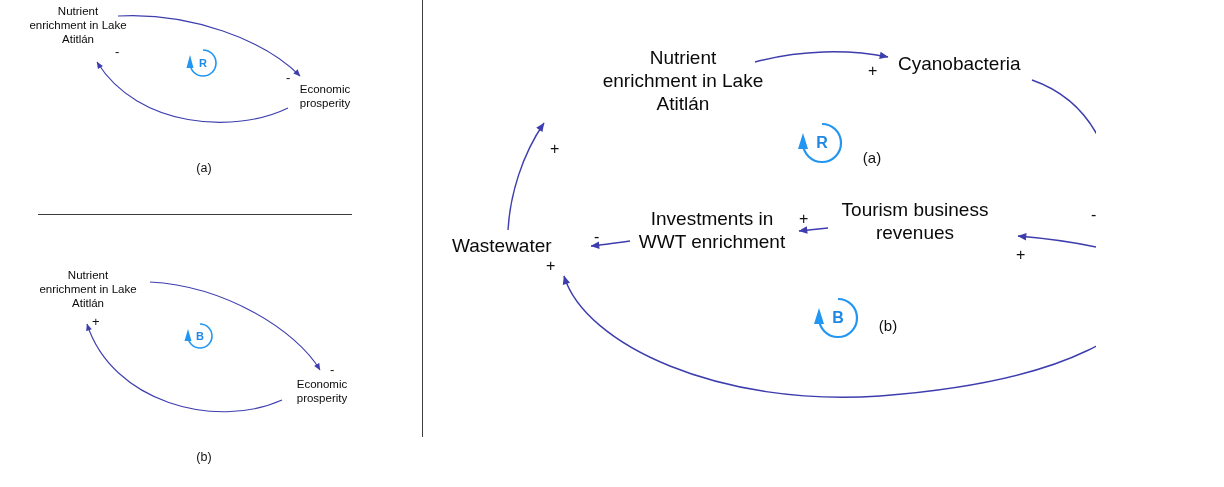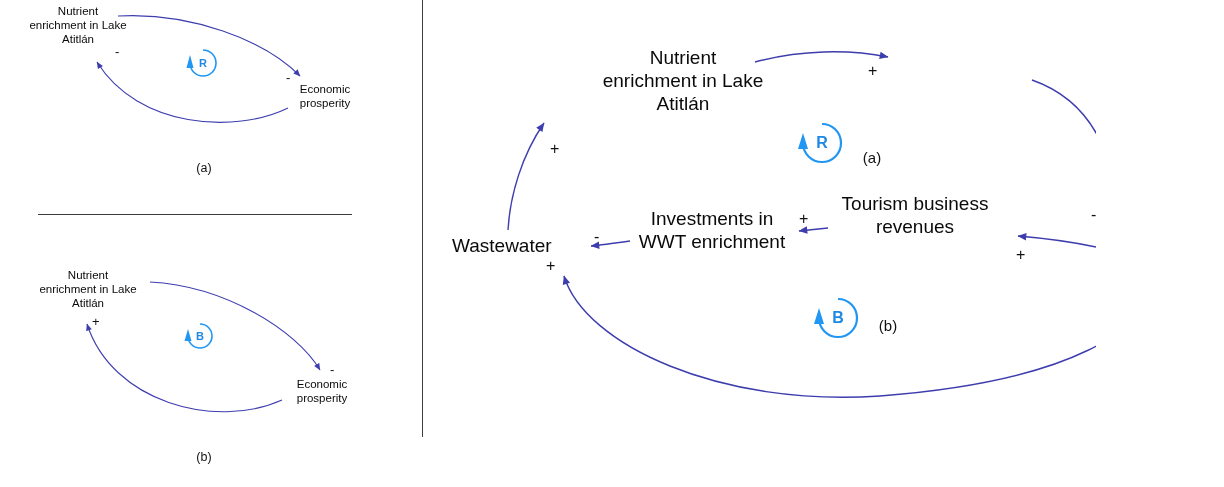--- a/index.html
+++ b/index.html
@@ -84,28 +84,29 @@
   <div class="sign" style="left:330px; top:362px;">-</div>
   <div class="node small-node" style="left:272px; top:377px; width:100px;">Economic
 prosperity</div>
   <div class="loop-letter loop-letter-sm" style="left:193px; top:330px;">B</div>
   <div class="caption" style="left:184px; top:450px;">(b)</div>
 
   <div class="node big-node" style="left:583px; top:46px; width:200px;">Nutrient
 enrichment in Lake
 Atitlán</div>
   <div class="sign sign-lg" style="left:868px; top:62px;">+</div>
+  <div class="node big-node nowrap" style="left:898px; top:52px; text-align:left;">Cyanobacteria</div>
 
   <div class="sign sign-lg" style="left:1091px; top:206px;">-</div>
   <div class="node big-node nowrap" style="left:1098px; top:238px; text-align:center;">
     <span>Tourists</span><span class="sup">*</span>
   </div>
 
   <div class="sign sign-lg" style="left:1016px; top:246px;">+</div>
-  <div class="node big-node" style="left:815px; top:192px; width:200px;text-align:center;">Tourism business
+  <div class="node big-node" style="left:815px; top:198px; width:200px;text-align:center;">Tourism business
 revenues</div>
 
   <div class="sign sign-lg" style="left:799px; top:210px;">+</div>
   <div class="node big-node" style="left:622px; top:207px; width:180px;">Investments in
 WWT enrichment</div>
 
   <div class="sign sign-lg" style="left:594px; top:228px;">-</div>
   <div class="node big-node nowrap" style="left:452px; top:234px; text-align:left;">Wastewater</div>
 
   <div class="sign sign-lg" style="left:550px; top:140px;">+</div>

